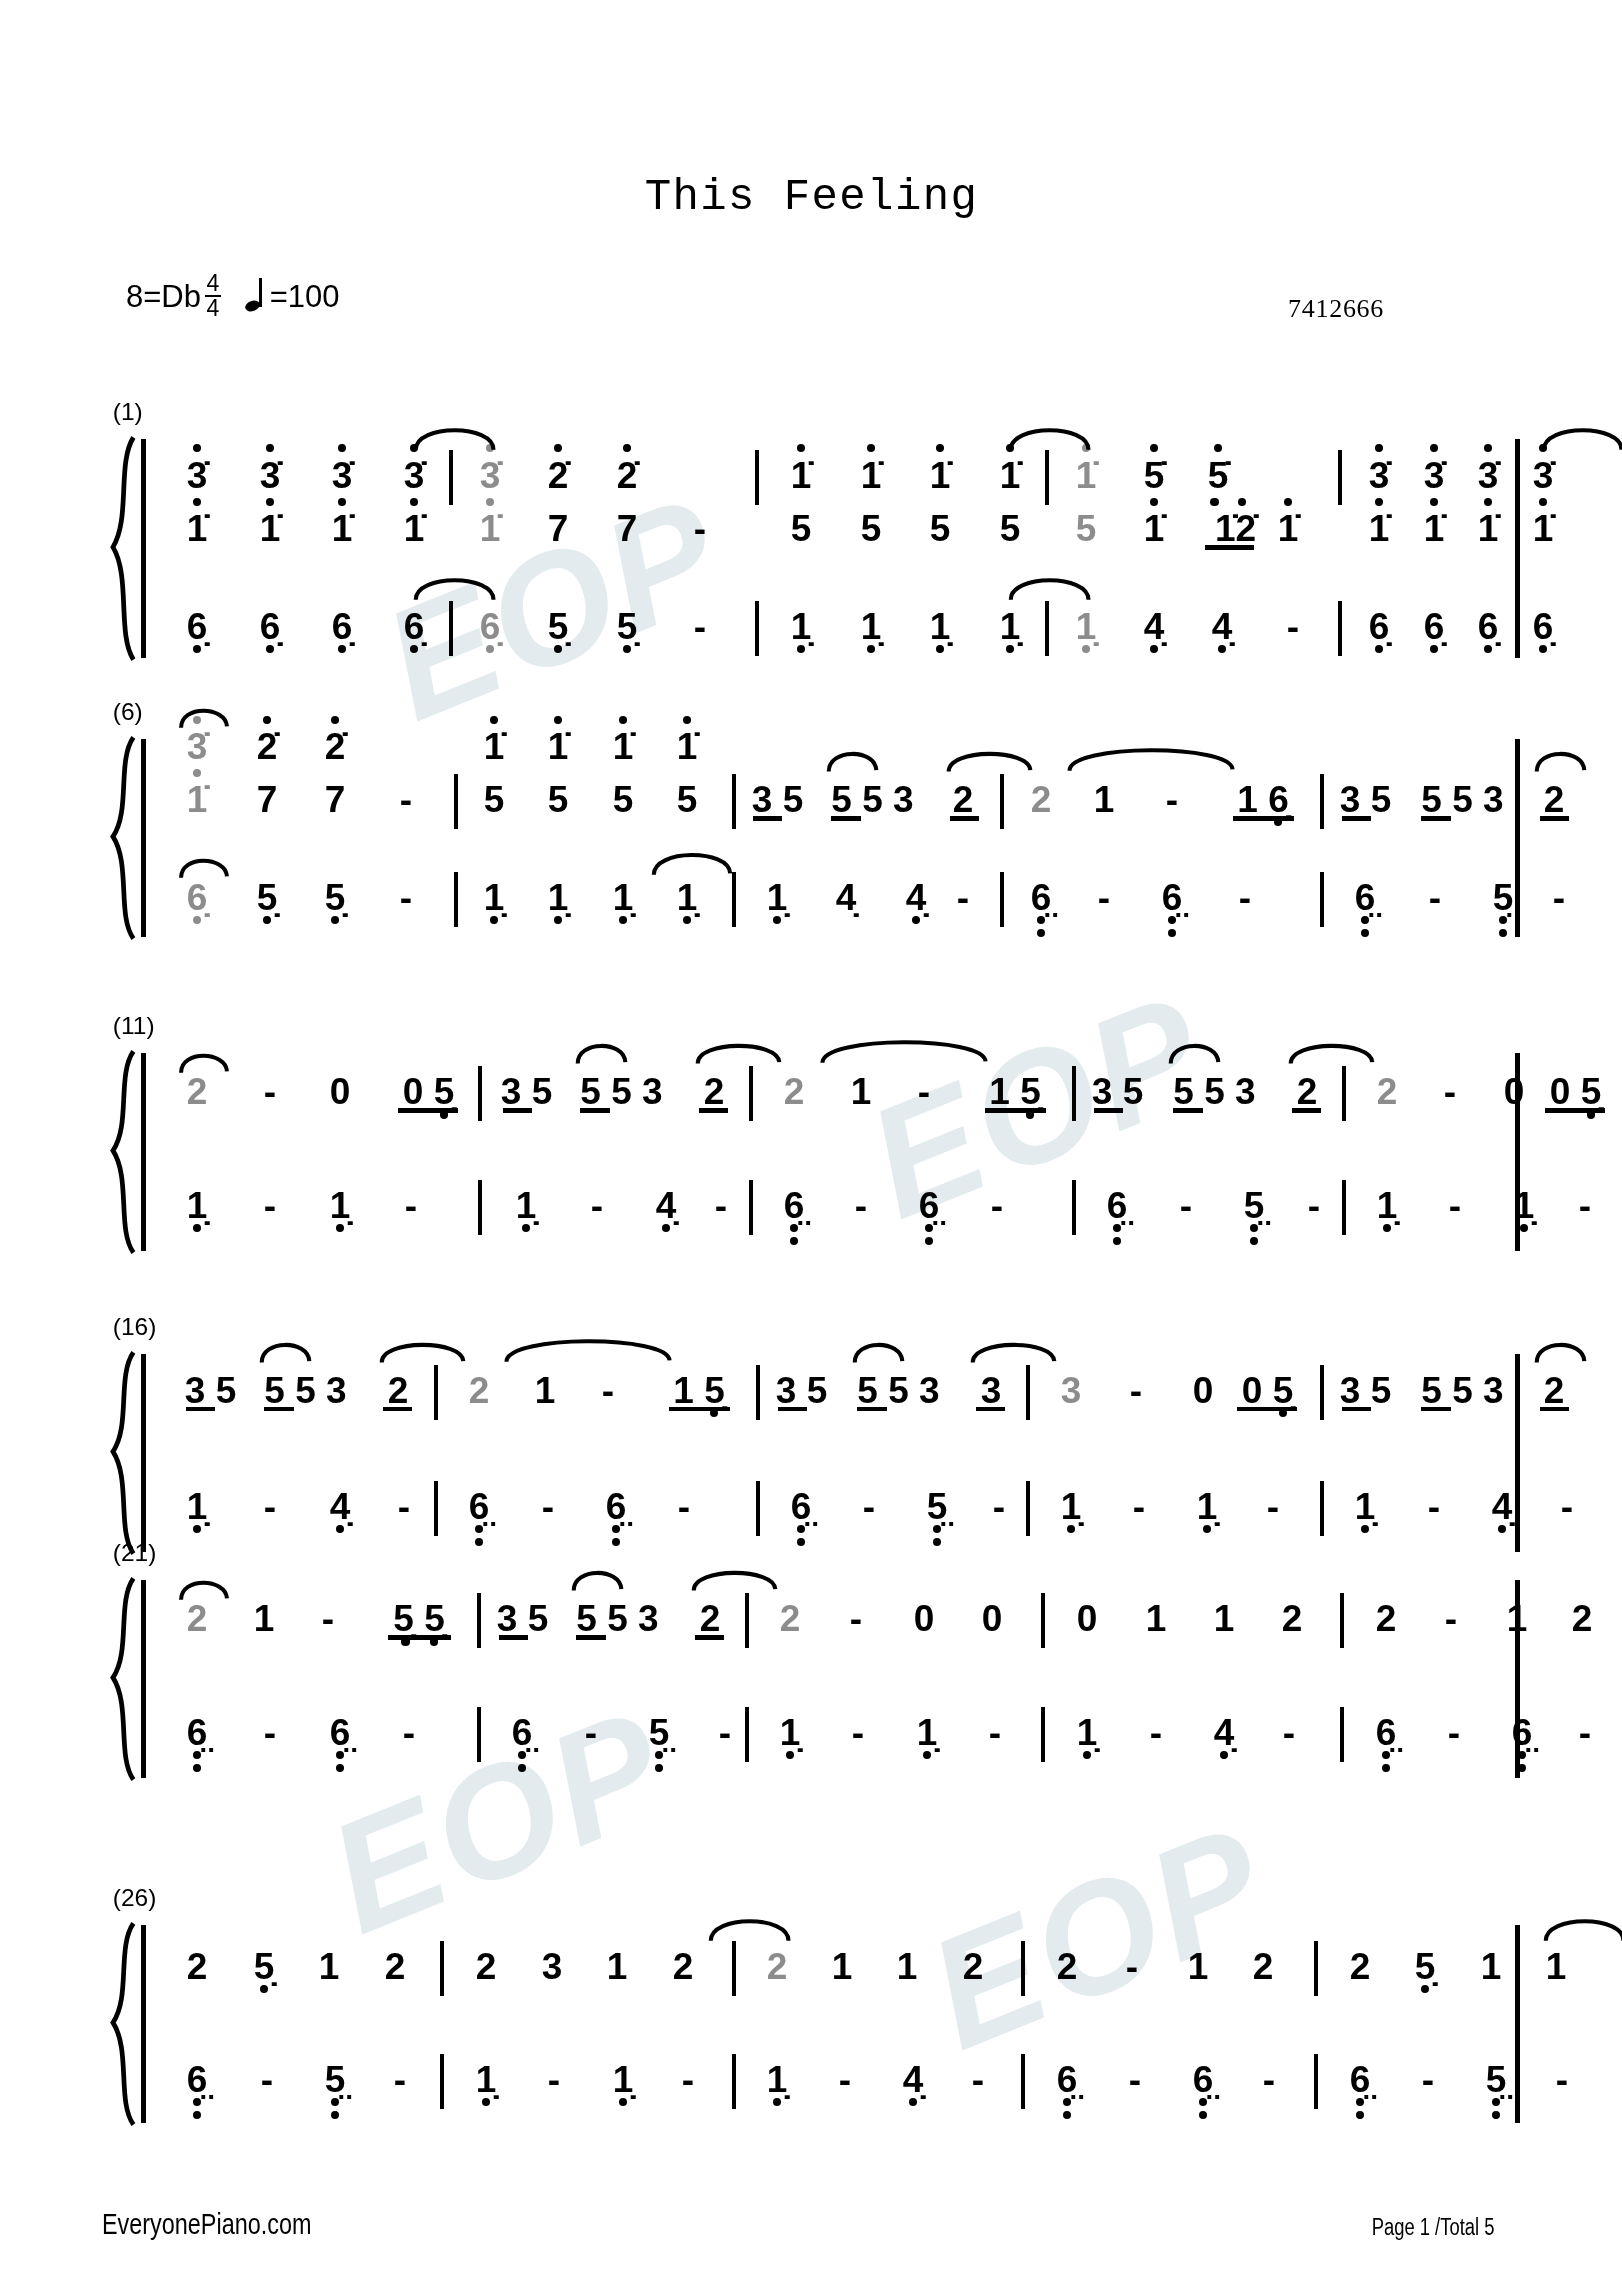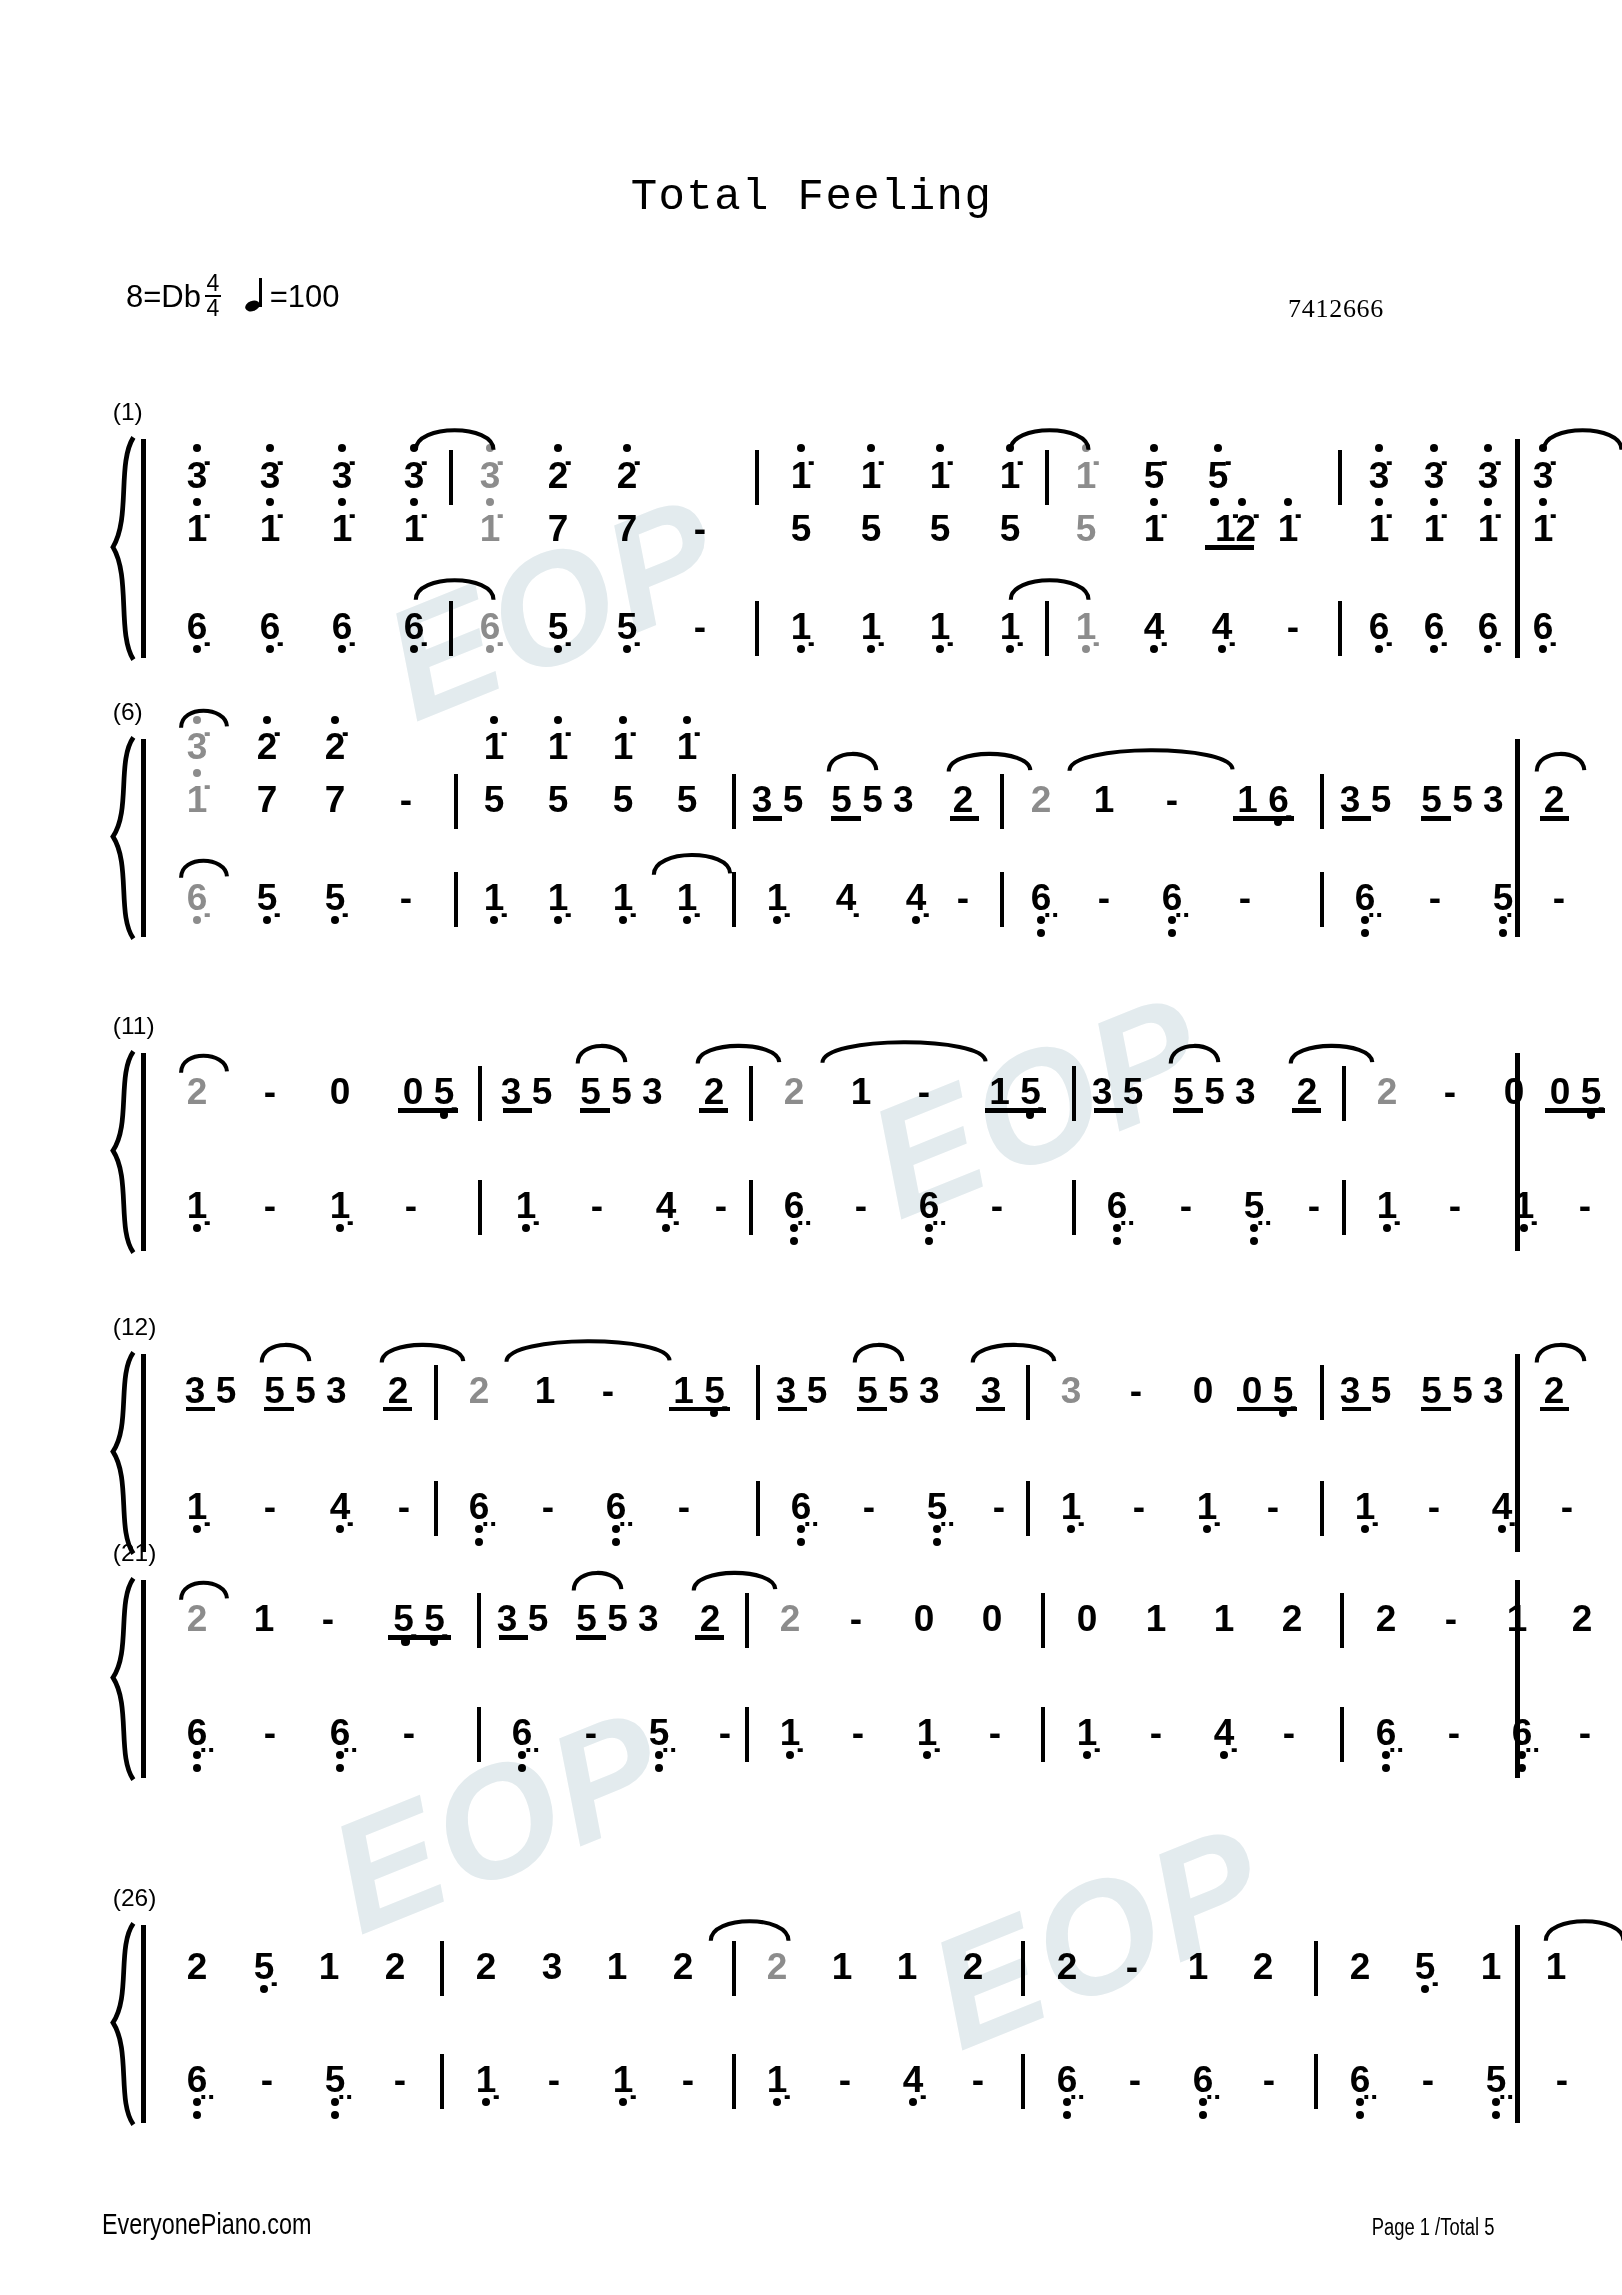--- a/index.html
+++ b/index.html
@@ -96,21 +96,21 @@
   }
   #footer-right{
     position:absolute;right:129px;top:2214px;
     font-family:"Liberation Sans",sans-serif;font-size:23px;
     transform:scaleX(0.8);transform-origin:right center;
   }
 </style>
 </head>
 <body>
 
-<div id="page-title">Total Feeling</div>
+<div id="page-title">This Feeling</div>
 
 <div id="key-tempo">
   <span>8=Db</span>
   <span class="frac">
     <span class="num">4</span>
     <span class="den">4</span>
   </span>
   <span class="qnote">
     <span class="head"></span>
       <span class="stem"></span>
@@ -449,21 +449,21 @@
     <div class="note dash" style="left:1159px">-</div>
     <div class="bar" style="left:1187px"></div>
     <div class="note" style="left:1232px">1̣<i class="oct-dn"></i></div>
     <div class="note dash" style="left:1300px">-</div>
     <div class="note" style="left:1369px">1̣<i class="oct-dn"></i></div>
     <div class="note dash" style="left:1430px">-</div>
   </div>
 </div>
 
 <div class="system" style="top:1351px;height:204px;">
-  <div class="sys-label">(12)</div>
+  <div class="sys-label">(16)</div>
   <div class="brace">
     <svg width="33" height="204" viewBox="0 0 48 300">
       <path d="M40 2 C16 36 36 110 10 148 C36 188 16 264 40 298" fill="none" stroke="#000" stroke-width="7"></path>
     </svg>
   </div>
   <div class="startbar"></div>
   <div class="endbar"></div>
 
   <div class="staff mid" style="top:17.7px;">
     <div class="note" style="left:55px;width:59px;margin-left:-29px">3 5</div>

